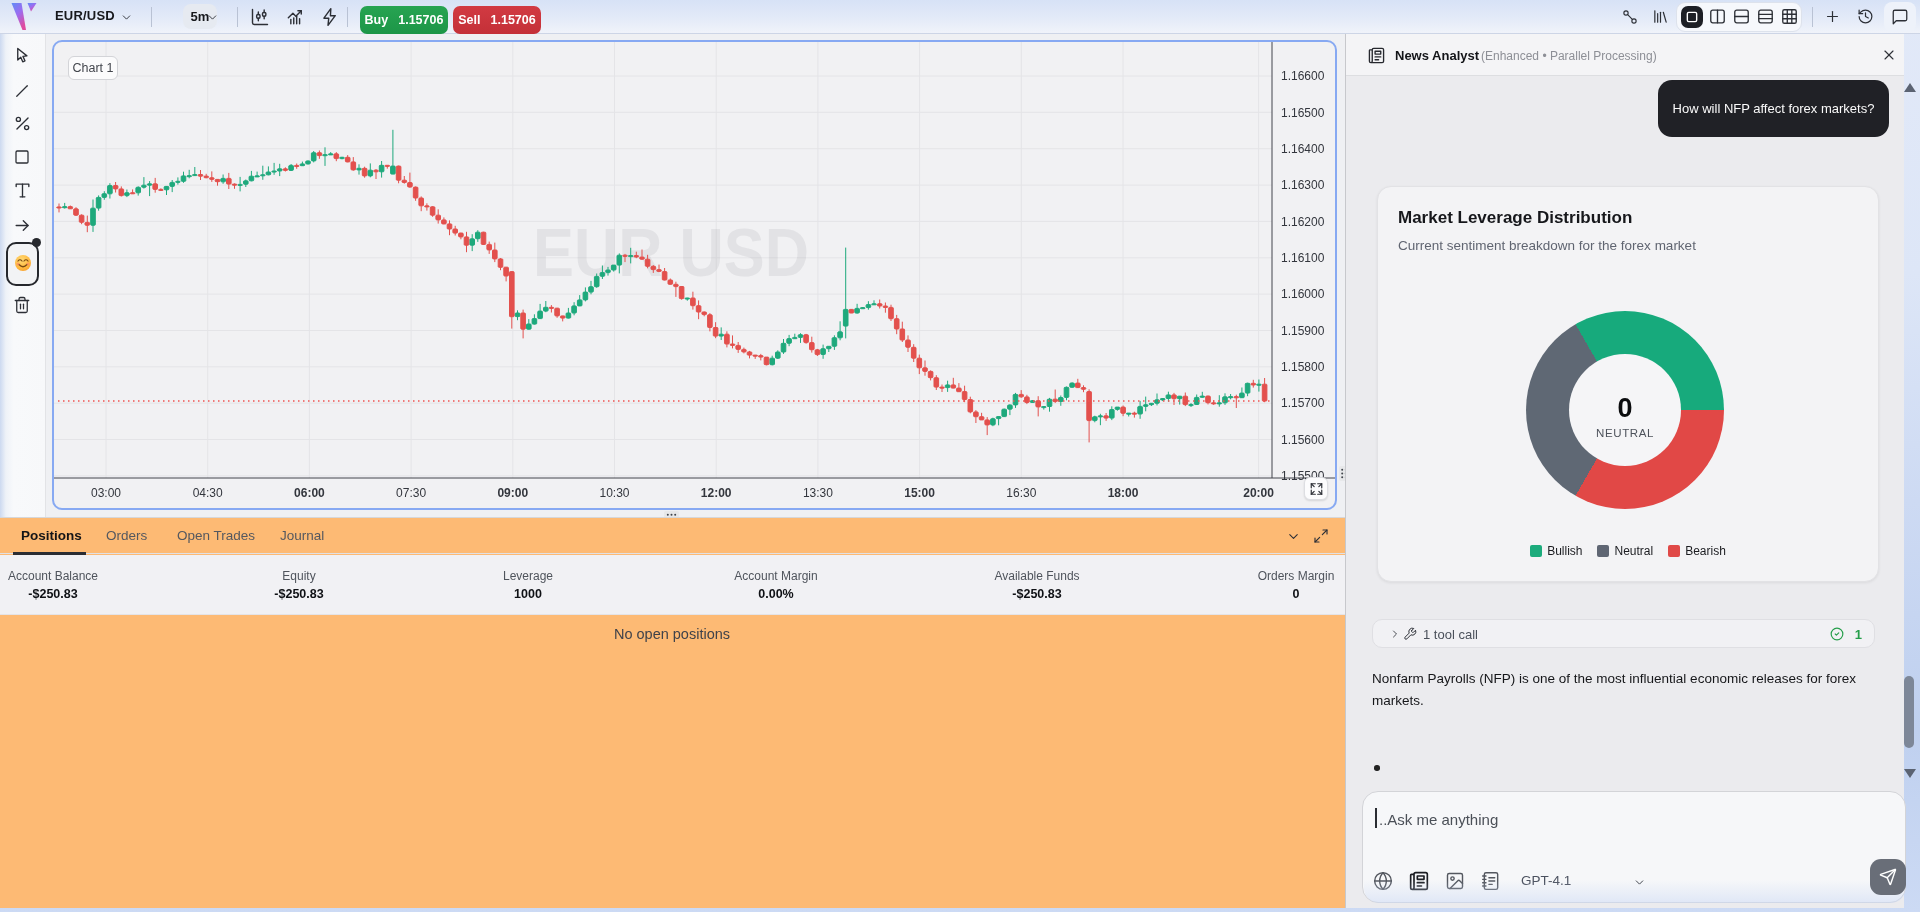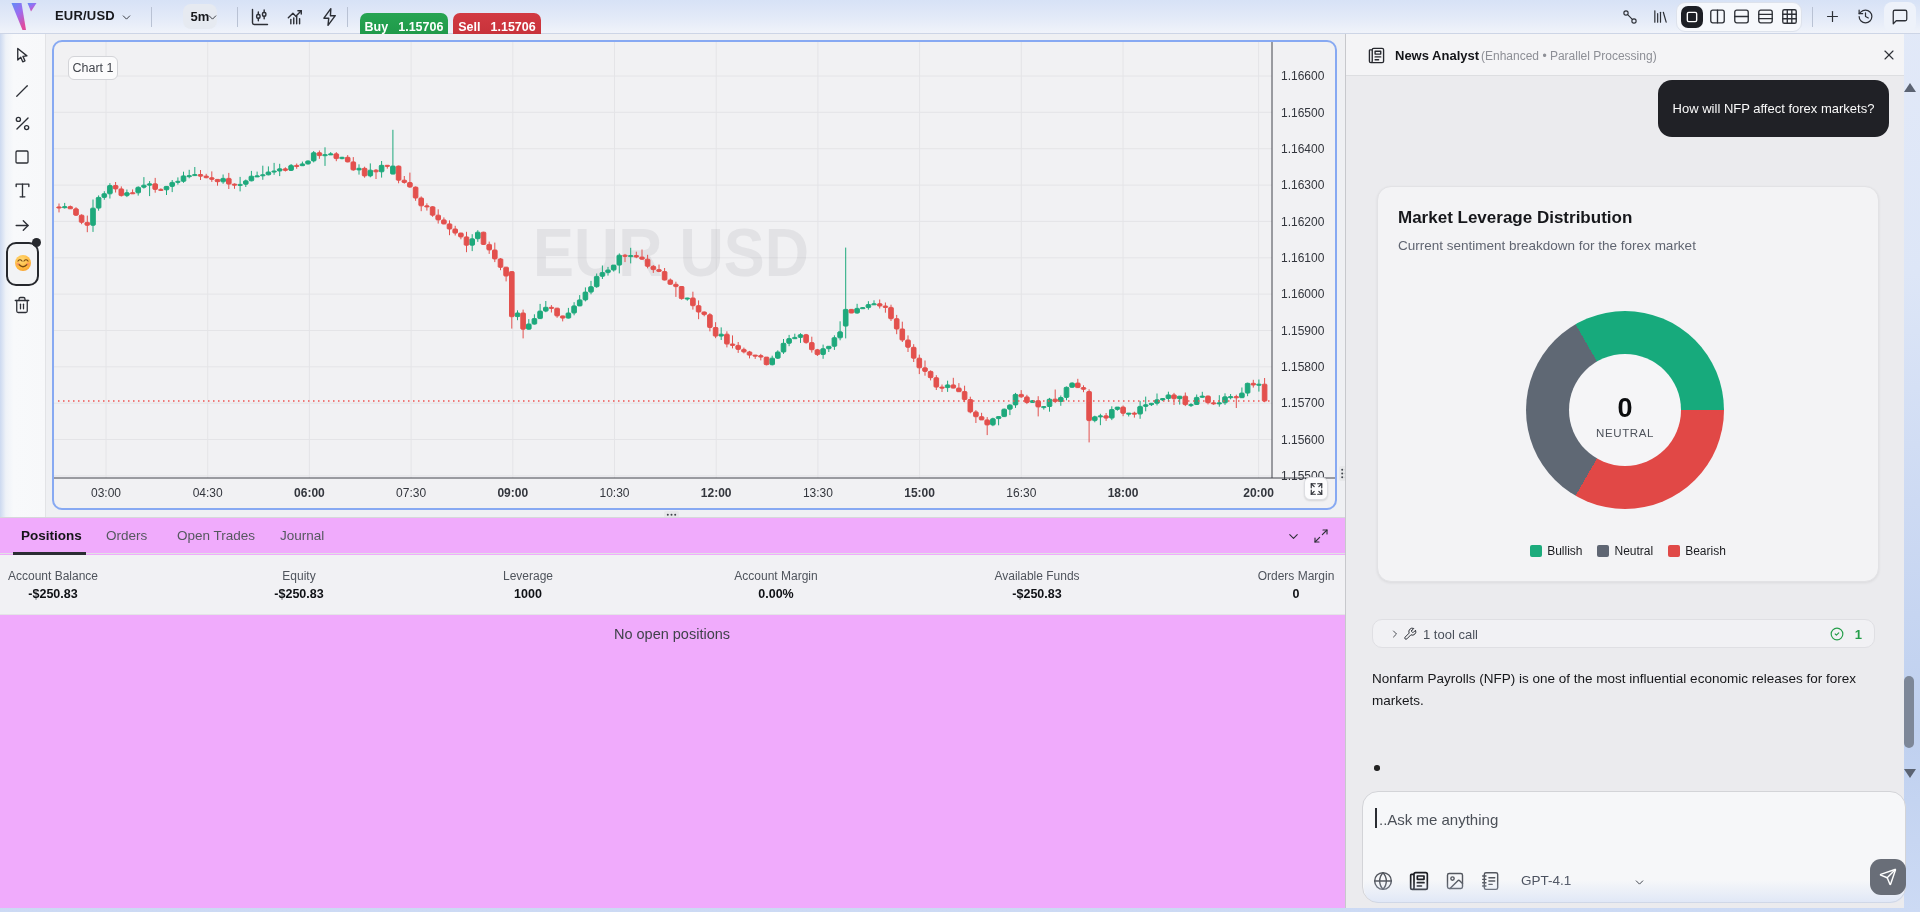--- a/index.html
+++ b/index.html
@@ -11,21 +11,21 @@
   .ic { stroke:#2c2f36; stroke-width:1.7; fill:none; stroke-linecap:round; stroke-linejoin:round; }
 
   
   #header { left:0; top:0; width:1920px; height:34px;
     background:linear-gradient(180deg,#d7e2f6 0%,#e3eaf8 55%,#f0f3fa 100%);
     border-bottom:1px solid #cdd5e6; }
   .hdiv { position:absolute; top:7px; width:1px; height:20px; background:#b9c2d4; }
   #sym { position:absolute; left:55px; top:8px; font-size:13px; font-weight:bold; color:#17181c; letter-spacing:0.2px; }
   #tf { position:absolute; left:160px; top:4px; width:34px; height:25px; background:#e6eaf1; border-radius:8px;
       font-size:13px; font-weight:bold; color:#17181c; text-align:center; line-height:25px;margin-left:23px; }
-  .hbtn { position:absolute; top:13px; height:28px; border-radius:7px; color:#fff; font-size:12.5px; font-weight:bold;
+  .hbtn { position:absolute; top:6px; height:28px; border-radius:7px; color:#fff; font-size:12.5px; font-weight:bold;
       display:flex; align-items:center; justify-content:center; gap:10px; }
   #buy  { left:360px; width:88px; background:linear-gradient(180deg,#27a452,#1c9647); }
   #sell { left:453px; width:88px; background:linear-gradient(180deg,#d23a42,#c43038); }
 
   
   #ltool { left:0; top:34px; width:46px; height:483px;
      background:linear-gradient(90deg,#ccd9f0 0%,#eef2f8 13%,#f8f9fb 30%,#f7f8fa 100%);
      border-right:1px solid #e2e3e6; }
   .lic { position:absolute; left:13px; }
   #emojibox { position:absolute; left:6px; top:208px; width:33px; height:44px; border:2.4px solid #26282d;
@@ -37,21 +37,21 @@
   #chartbox { position:absolute; left:6px; top:6px; width:1285px; height:470px; background:#f1f1f3;
      border:2px solid #87a9f2; border-radius:10px; overflow:hidden; }
   #chart1chip { position:absolute; left:14px; top:14px; width:50px; height:24px; background:#fbfbfc;
      border:1px solid #d3d4d8; border-radius:6px; font-size:12.5px; color:#43464d; text-align:center; line-height:22px; }
   #expandbtn { position:absolute; left:1250px; top:435px; width:24px; height:23px; background:#fcfcfd;
      border:1px solid #dddee2; border-radius:6px; box-shadow:0 1px 2px rgba(0,0,0,.12); }
   #rhandle { left:1339px; top:466px; width:10px; height:15px; background:#e7e8ea; border-radius:2px; }
   #bhandle { left:664px; top:511px; width:15px; height:11px; background:#e7e8ea; border-radius:2px; }
 
   
-  #bpanel { left:0; top:517px; width:1345px; height:391px; background:#f0abfc; border-top:1px solid #d6d7da; }
+  #bpanel { left:0; top:517px; width:1345px; height:391px; background:#fdba74; border-top:1px solid #d6d7da; }
   #tabs { position:absolute; left:0; top:0; width:100%; height:36px; border-bottom:1px solid #e1e1e4; }
   .tab { position:absolute; top:10px; font-size:13.5px; color:#55585f; }
   .tab.active { color:#131417; font-weight:bold; }
   #tabline { position:absolute; left:13px; top:34px; width:73px; height:2.5px; background:#2b2d33; }
   .statcol { position:absolute; top:51px; text-align:center; transform:translateX(-50%); white-space:nowrap; }
   .statlab { font-size:12px; color:#4f545c; }
   .statval { font-size:12.5px; font-weight:bold; color:#0f1115; margin-top:4px; }
   #statsep { position:absolute; left:0; top:96px; width:100%; height:1px; background:#e4e4e7; }
   #noopen { position:absolute; left:672px; top:108px; transform:translateX(-50%); font-size:14.5px; color:#3f424a; }
 

